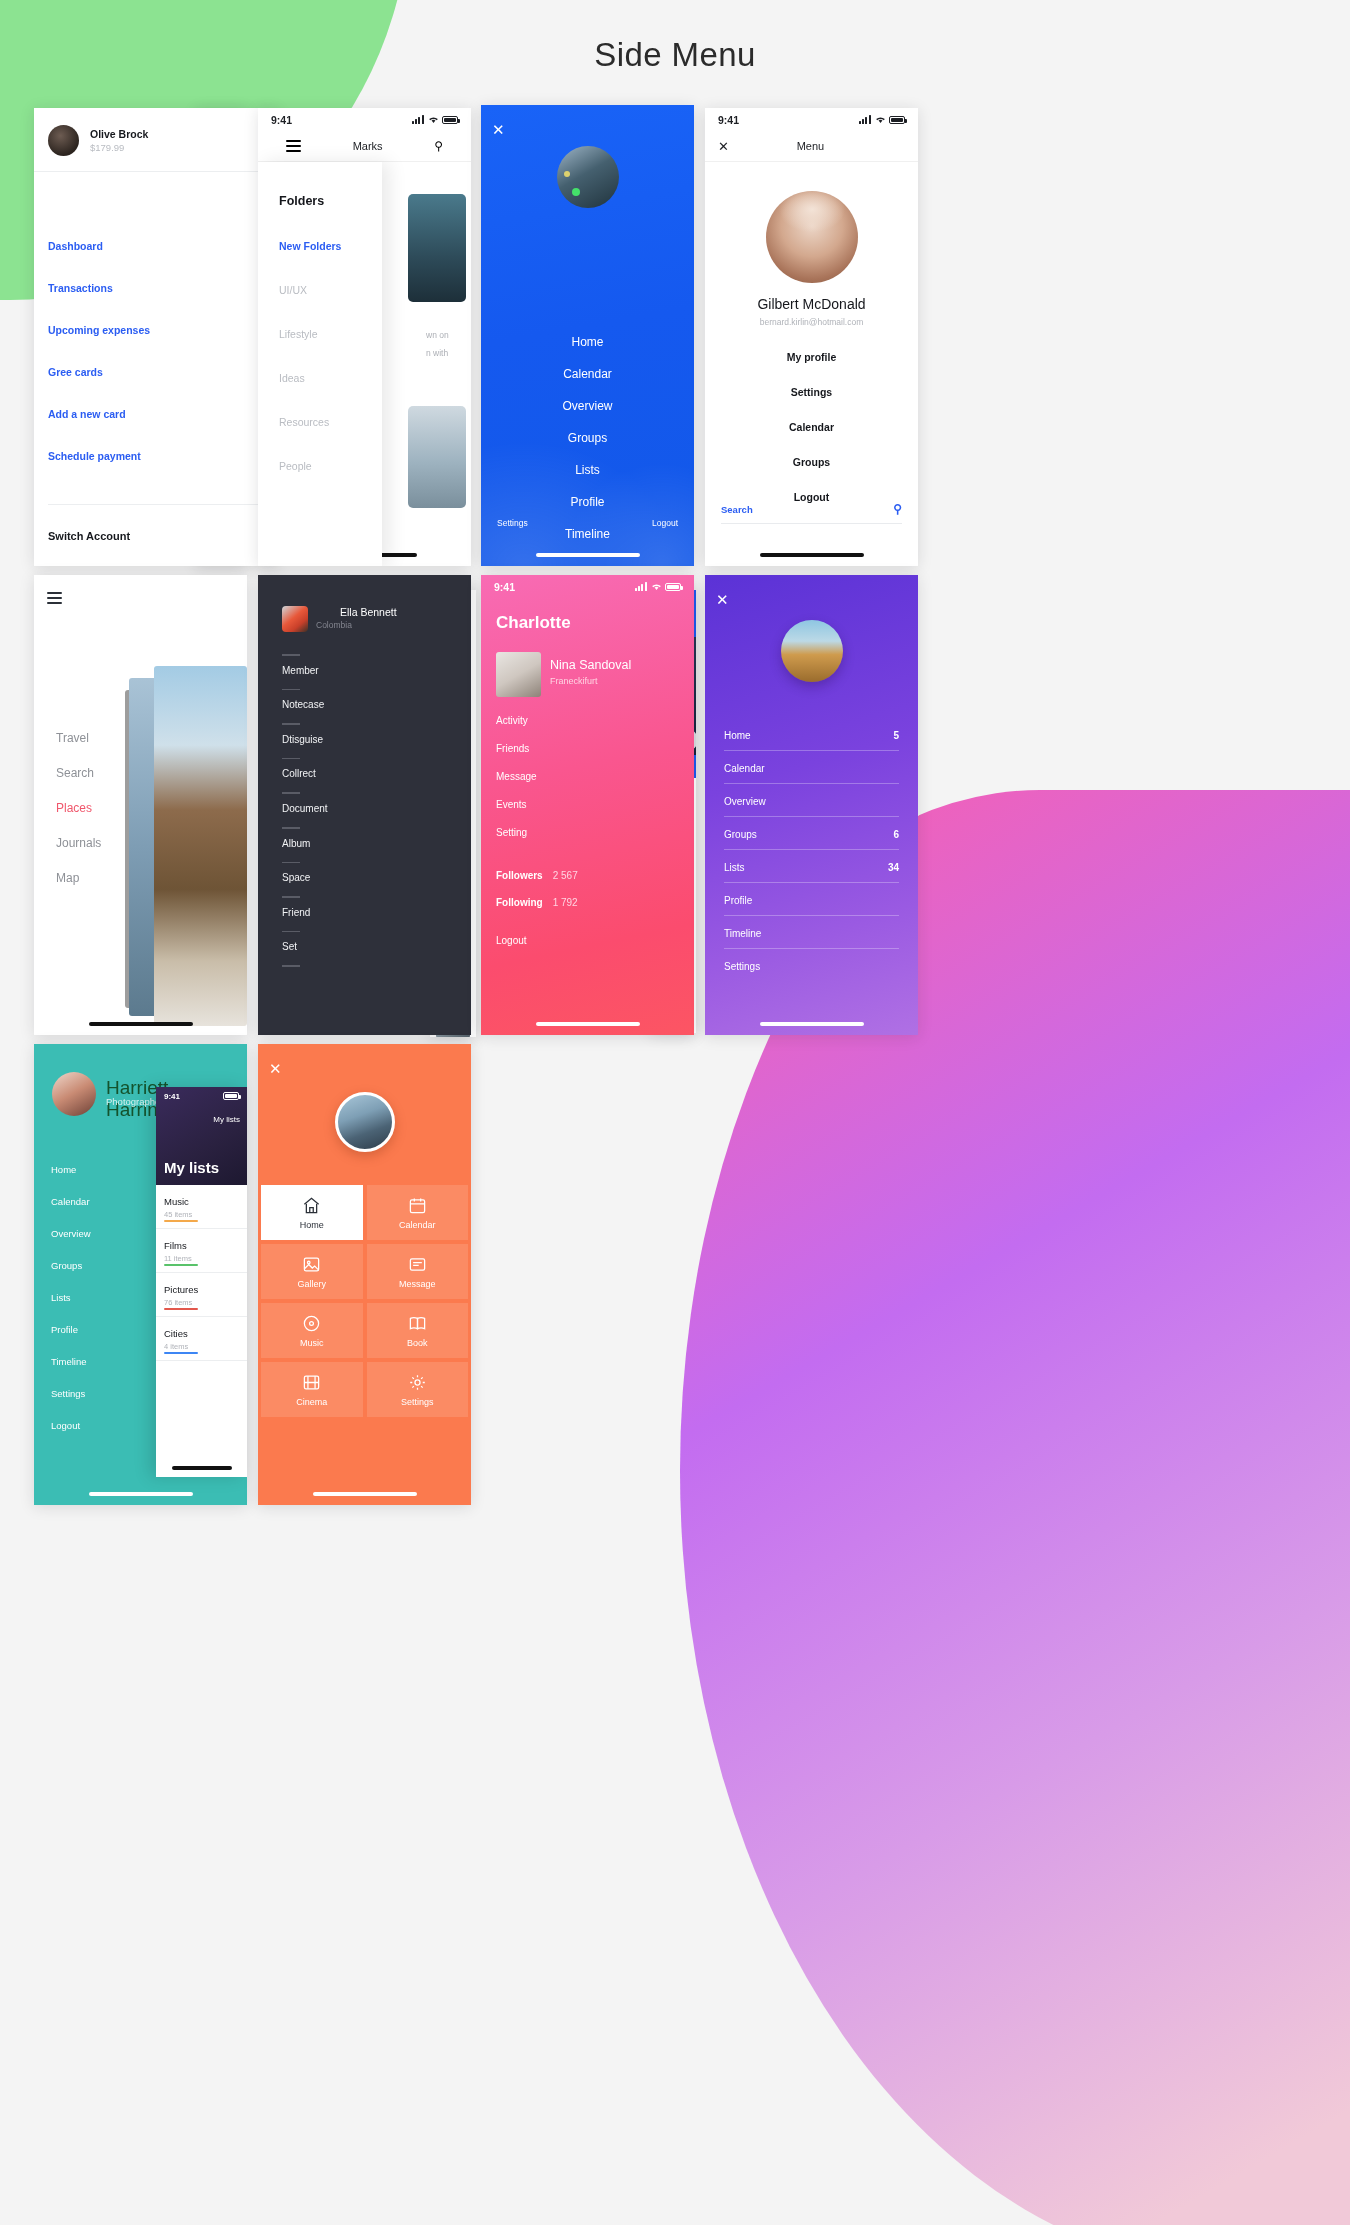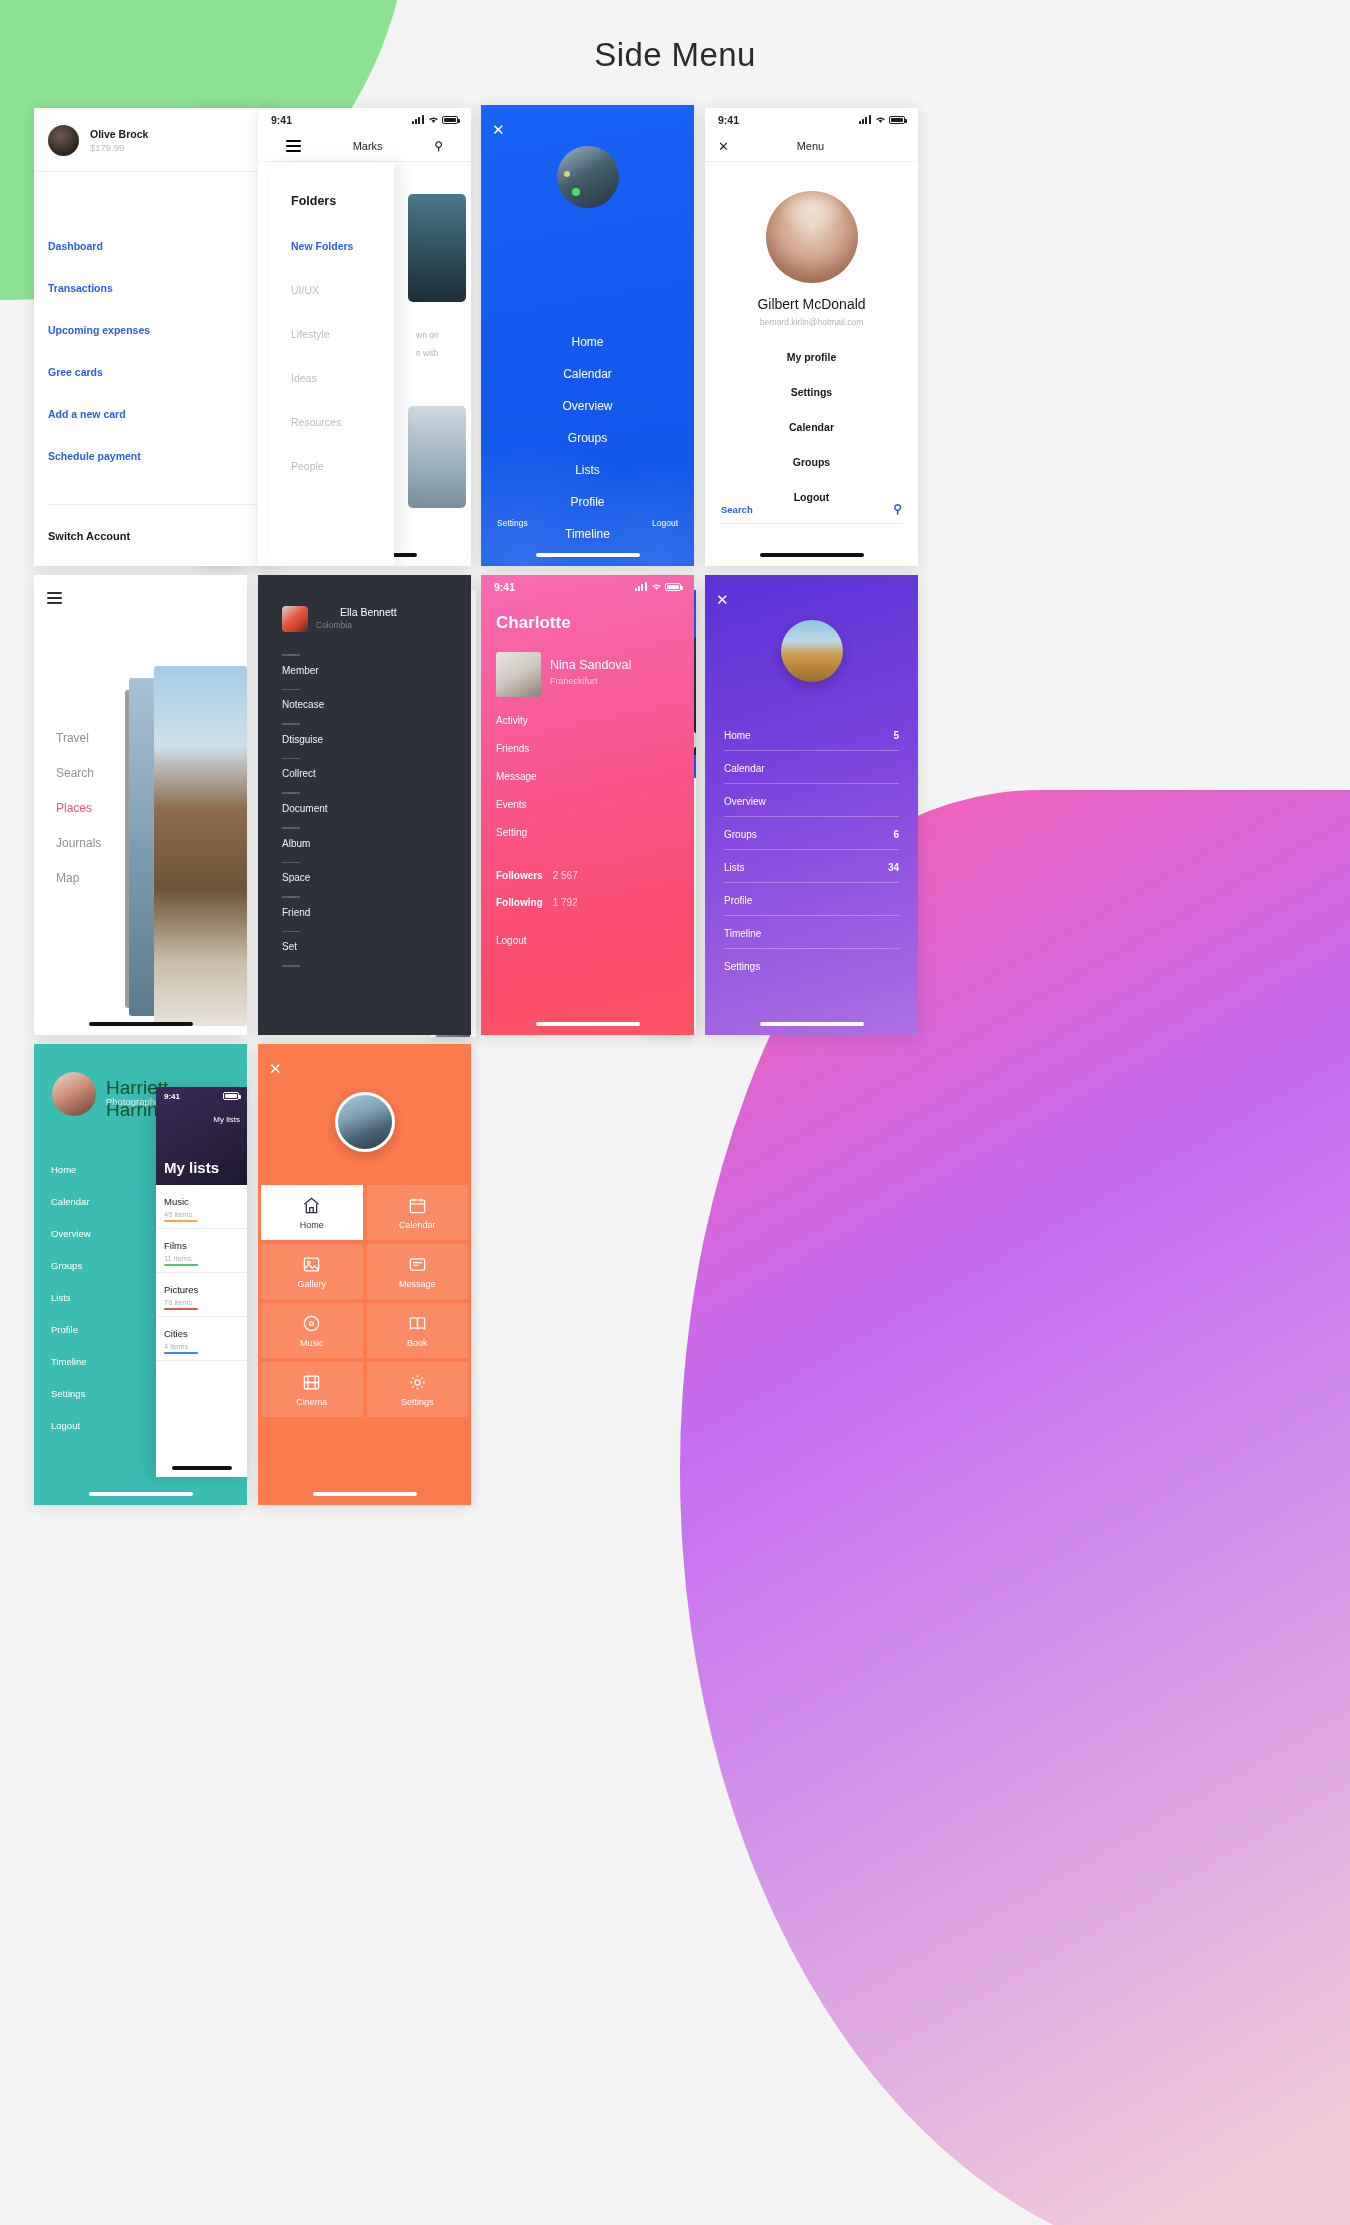--- a/index.html
+++ b/index.html
@@ -77,30 +77,30 @@
   #p1u .mc i:last-child{left:9px;background:#f2a72c;opacity:.92;}
   #p1u .mcl{position:absolute;left:12px;top:36px;font-size:5px;color:#8d8d92;font-style:italic;}
   #p1u .n1{position:absolute;left:8px;top:52px;color:#fff;font-size:15px;font-weight:500;}
   #p1u .n2{position:absolute;left:8px;top:78px;color:#d6d6db;font-size:13px;}
   #p1u .ph{position:absolute;left:-10px;width:46px;height:46px;border:1px solid #7a7a7a;border-radius:5px;}
 
   
   #p2{left:258px;top:108px;width:213px;height:458px;}
   #p2 .bar{display:flex;align-items:center;padding:0 28px;height:31px;border-bottom:1px solid #f0f0f0;}
   #p2 .bar .t{flex:1;text-align:center;font-size:11px;color:#1d1f24;}
-  #p2 .draw{position:absolute;left:12px;top:54px;width:124px;bottom:0;background:#fff;z-index:4;
+  #p2 .draw{position:absolute;left:0;top:54px;width:124px;bottom:0;background:#fff;z-index:4;
             box-shadow:7px 0 18px rgba(0,0,0,.09);}
   #p2 .draw h3{font-size:12.5px;font-weight:700;color:#15171c;padding:32px 0 0 21px;}
   #p2 .draw a{display:block;text-decoration:none;font-size:10.5px;padding:0 0 0 21px;margin-top:32px;}
   #p2 .draw a.on{color:#2b5df2;font-weight:700;}
   #p2 .draw a.off{color:#b9bcc2;}
   #p2 .content{position:absolute;left:148px;top:54px;right:0;bottom:0;}
   #p2 .thumb{position:absolute;left:2px;width:58px;border-radius:5px;
              background:linear-gradient(#4a7a8c,#2d4a58 60%,#1d2f39);}
-  #p2 .tx{position:absolute;left:10px;font-size:8.5px;color:#adb0b6;}
+  #p2 .tx{position:absolute;left:20px;font-size:8.5px;color:#adb0b6;}
   #p2 .homebar{background:#111;}
 
   
   #p3{left:481px;top:105px;width:213px;height:461px;
       background:linear-gradient(170deg,#1963f7 0%,#1559ef 48%,#1258e8 100%);}
   #p3 .mtn{position:absolute;left:0;right:0;bottom:0;height:300px;opacity:.14;
       background:radial-gradient(ellipse 120% 70% at 20% 100%,#fff 0,transparent 60%),
                  radial-gradient(ellipse 80% 60% at 85% 100%,#fff 0,transparent 58%);}
   #p3 .x{position:absolute;left:11px;top:16px;color:#fff;font-size:15px;font-weight:300;}
   #p3 .av{position:absolute;left:50%;transform:translateX(-50%);top:41px;width:62px;height:62px;

